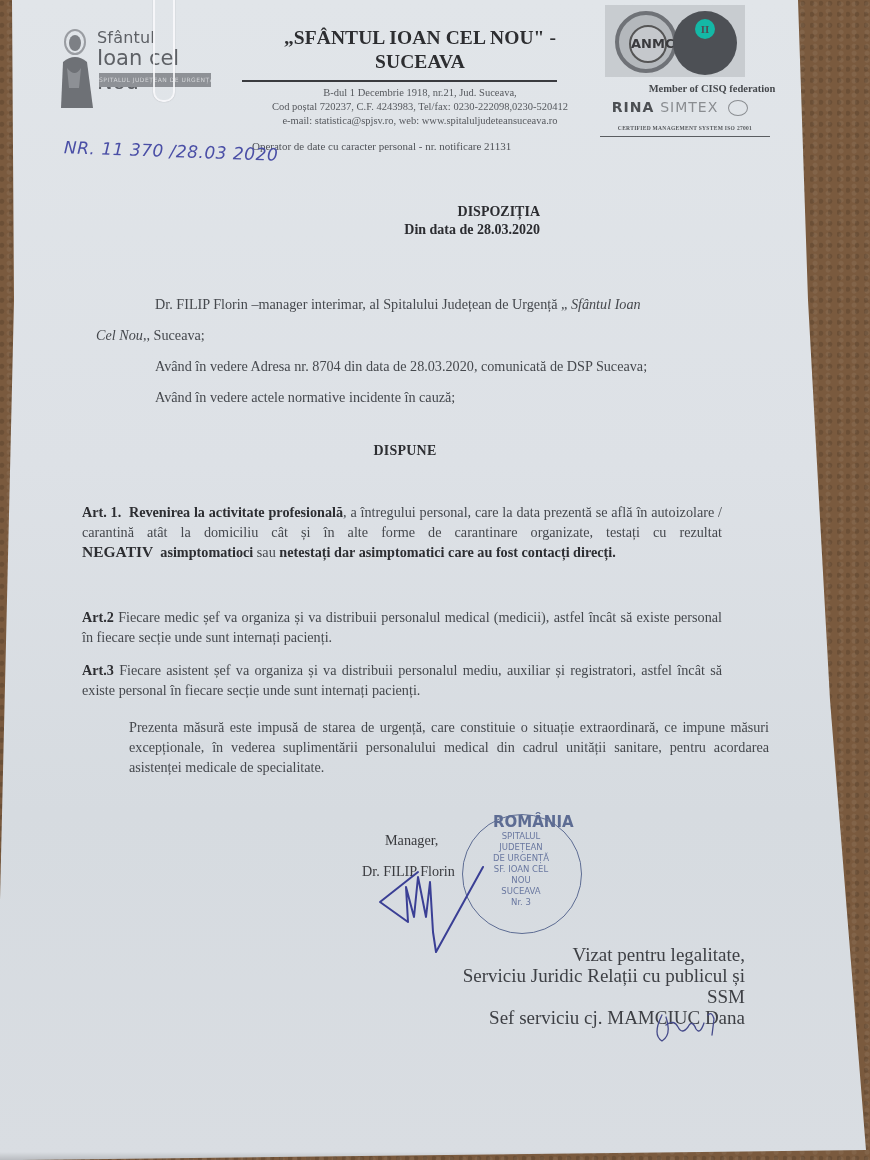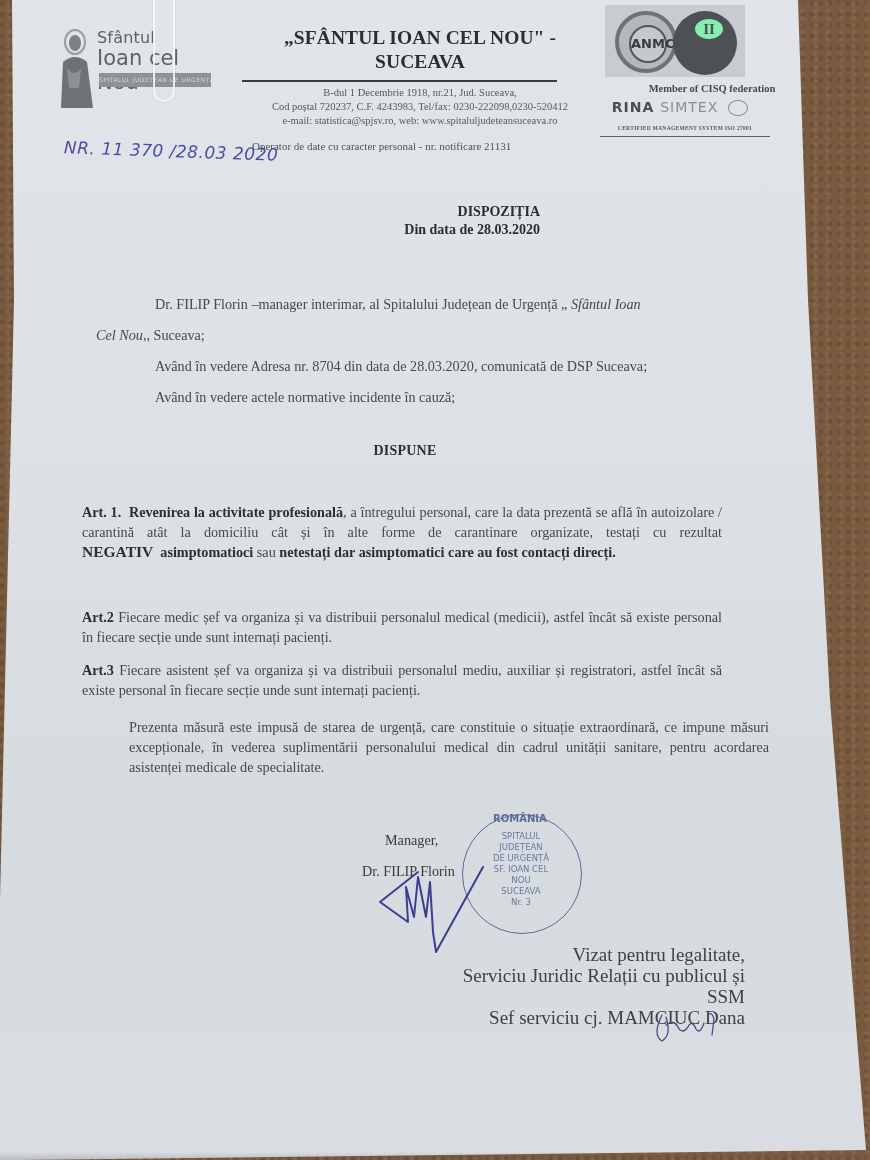--- a/index.html
+++ b/index.html
@@ -30,21 +30,21 @@
 
   .hosp-title { left:240px; top:26px; width:360px; text-align:center; font-weight:bold; font-size:19.5px; line-height:24px; color:#2d2e31; letter-spacing:0.1px; }
   .hosp-rule { left:242px; top:80px; width:315px; height:1.6px; background:#3a3b3f; }
   .hosp-addr { left:240px; top:86px; width:360px; text-align:center; font-size:10.5px; line-height:14px; color:#55585d; }
 
   
   .badges { left:605px; top:5px; width:140px; height:72px; background:#c8ccd0; }
   .seal1 { position:absolute; left:10px; top:6px; width:62px; height:62px; border-radius:50%; border:4px solid #6f7277; box-sizing:border-box; background:#b4b8bc; }
   .seal1-inner { position:absolute; left:10px; top:10px; width:34px; height:34px; border-radius:50%; border:2px solid #555; background:#c5c8cc; font-family:"DejaVu Sans", sans-serif; font-size:13px; font-weight:bold; color:#3a3a3d; text-align:center; line-height:34px; }
   .seal2 { position:absolute; left:68px; top:6px; width:64px; height:64px; border-radius:50%; background:#4d5055; }
-  .seal2-ii { position:absolute; left:22px; top:8px; width:28px; height:20px; border-radius:50%; background:#86efac; color:#4d5055; font-size:15px; font-weight:bold; text-align:center; line-height:20px; }
+  .seal2-ii { position:absolute; left:22px; top:8px; width:20px; height:20px; border-radius:50%; background:#14b8a6; color:#4d5055; font-size:11px; font-weight:bold; text-align:center; line-height:20px; }
   .cisq { left:622px; top:83px; width:180px; text-align:center; font-size:10.5px; font-weight:bold; color:#45484c; }
   .rina { left:600px; top:99px; width:160px; text-align:center; font-family:"DejaVu Sans", sans-serif; font-size:14px; color:#4c4f53; font-weight:bold; letter-spacing:1px; }
   .rina .simtex { color:#8a8d91; font-weight:normal; }
   .rina-circle { display:inline-block; width:18px; height:14px; border:1.5px solid #8a8d91; border-radius:50%; vertical-align:middle; margin-left:4px; }
   .certified { left:600px; top:125px; width:170px; text-align:center; font-size:5.5px; font-weight:bold; color:#55585c; letter-spacing:0.3px; }
   .right-rule { left:600px; top:136px; width:170px; height:1px; background:#5a5d61; }
 
   .operator { left:252px; top:140px; width:330px; font-size:11px; color:#505358; white-space:nowrap; }
   .handwritten-nr { left:64px; top:141px; font-family:"DejaVu Sans", sans-serif; font-style:italic; font-size:17px; color:#4a4fa6; transform:rotate(2deg); white-space:nowrap; letter-spacing:0.5px; }
 
@@ -63,21 +63,21 @@
   .art b { color:#2d2e32; }
   .art1 { left:82px; top:502px; width:640px; }
   .art2 { left:82px; top:607px; width:640px; }
   .art3 { left:82px; top:660px; width:640px; }
   .closing { left:82px; top:717px; width:640px;margin-left:47px; }
 
   .mgr-label { left:385px; top:832px; font-size:14.2px; color:#3a3b3f; }
   .mgr-name { left:362px; top:863px; font-size:14.2px; color:#3a3b3f; white-space:nowrap; }
   .stamp { left:462px; top:814px; width:120px; height:120px; border-radius:50%; border:1.5px solid #5d6c93; box-sizing:border-box; }
   .stamp-inner { position:absolute; left:18px; top:16px; width:80px; height:86px; font-family:"DejaVu Sans", sans-serif; font-size:8.5px; line-height:11px; color:#6a78a0; text-align:center; }
-  .stamp-top { position:absolute; left:30px; top:-2px; font-family:"DejaVu Sans", sans-serif; font-size:10px; font-weight:bold; color:#5d6c93; }
+  .stamp-top { position:absolute; left:30px; top:-2px; font-family:"DejaVu Sans", sans-serif; font-size:15px; font-weight:bold; color:#5d6c93; }
   .signature { left:378px; top:862px; width:110px; height:95px; }
 
   .vizat { left:440px; top:944px; width:305px; text-align:right; font-size:19px; line-height:21px; color:#3e4045; }
   .sig2 { left:650px; top:1005px; width:80px; height:40px; }
 
   .paper-shadow { position:absolute; left:0; bottom:0; width:870px; height:8px; background:linear-gradient(180deg, transparent, rgba(0,0,0,0.15)); }
 </style>
 </head>
 <body>
 

